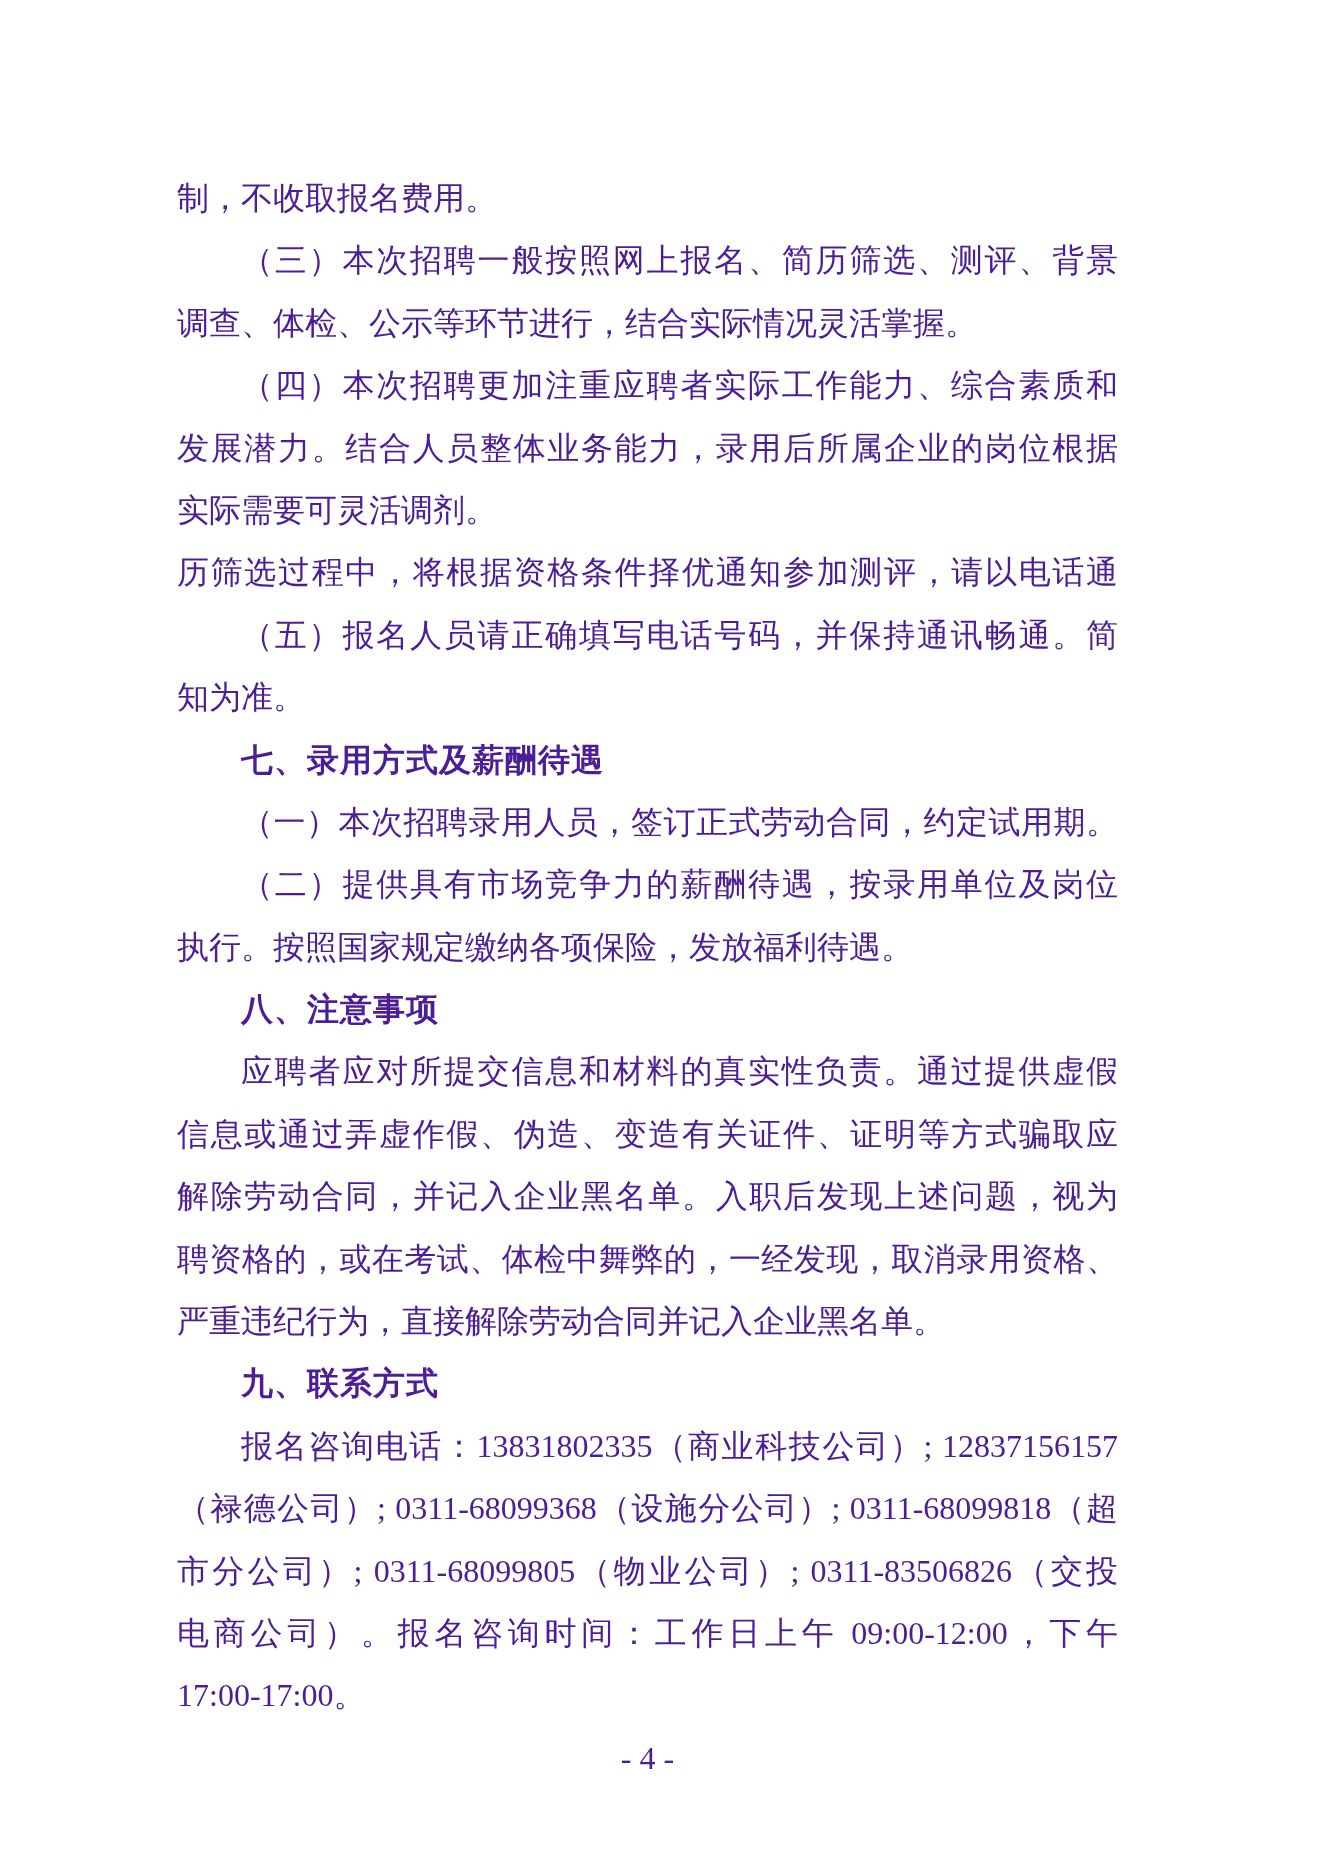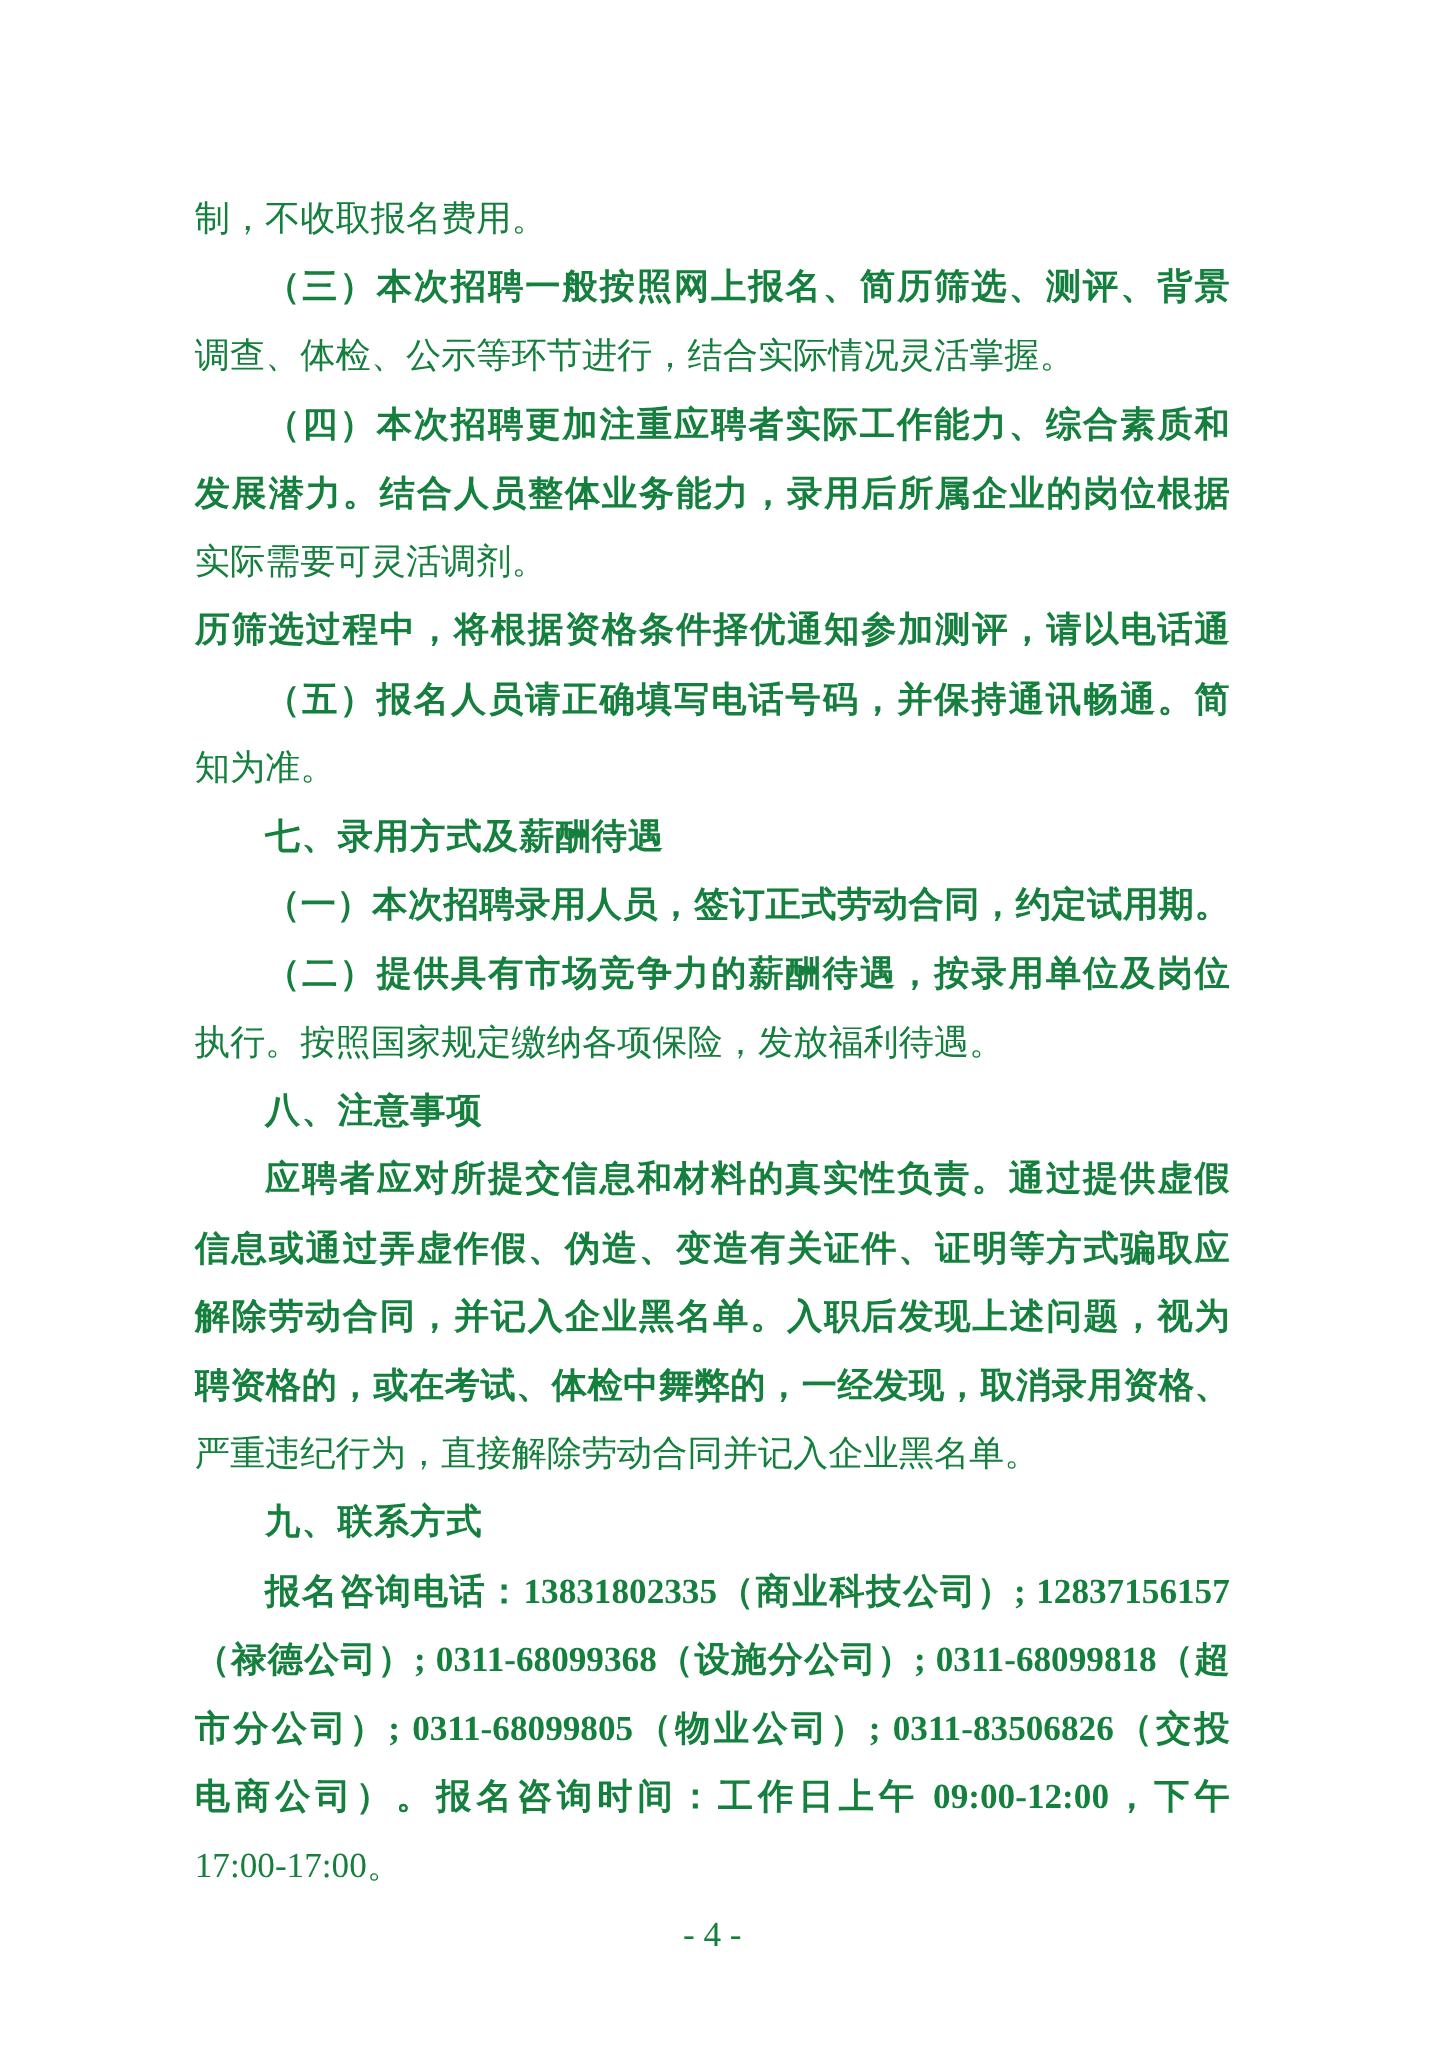--- a/index.html
+++ b/index.html
@@ -7,39 +7,38 @@
     padding: 0;
     background: #ffffff;
   }
   .page {
     position: relative;
     width: 1322px;
     height: 1871px;
     background: #ffffff;
     overflow: hidden;
     font-family: "Liberation Serif", "DejaVu Serif", serif;
-    color: #15803d;
+    color: #4c1d95;
   }
   .doc-body {
     position: absolute;
     left: 177px;
     top: 167px;
     width: 941px;
   }
   .line {
     height: 62.4px;
     line-height: 62.4px;
     font-size: 32px;
     text-align: left;
     overflow: hidden;
   }
   .line.justify {
     text-align: justify;
     text-align-last: justify;
-    font-weight: bold;
   }
   .line.indent {
     text-indent: 2em;
   }
   .line.heading {
     font-family: "Liberation Sans", "DejaVu Sans", sans-serif;
     font-weight: 700;
     letter-spacing: 1px;
   }
   .page-number {

